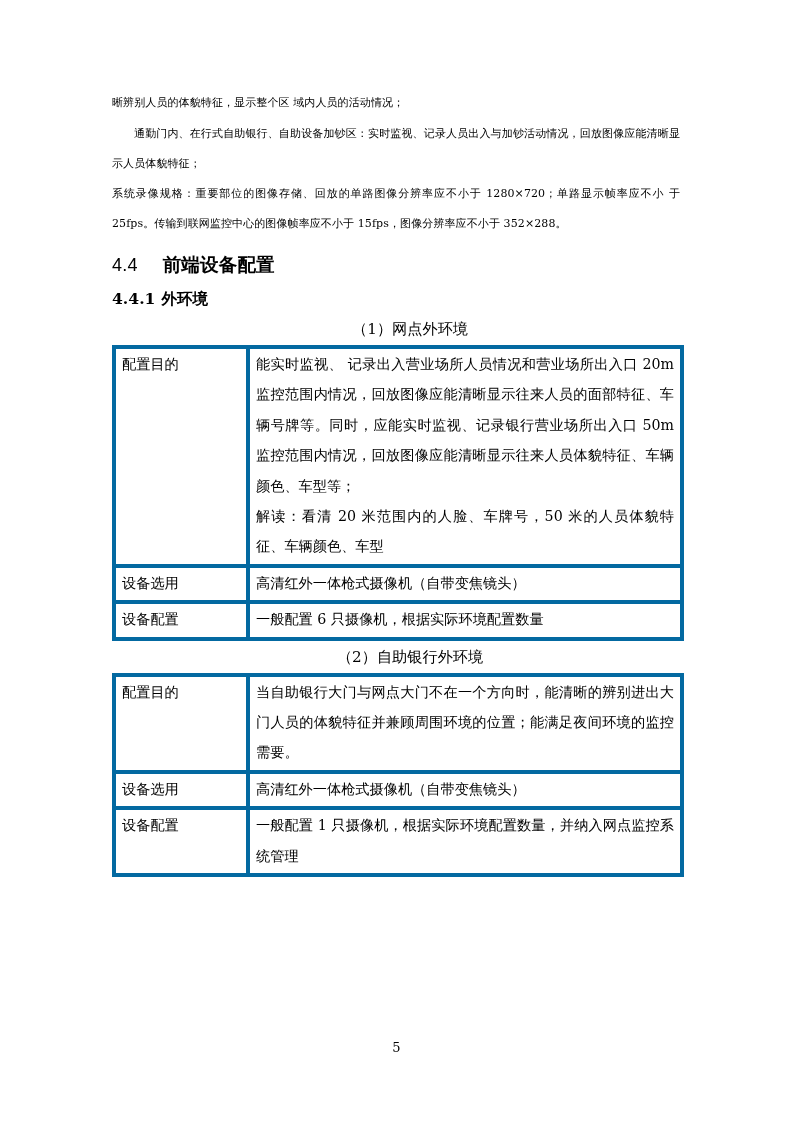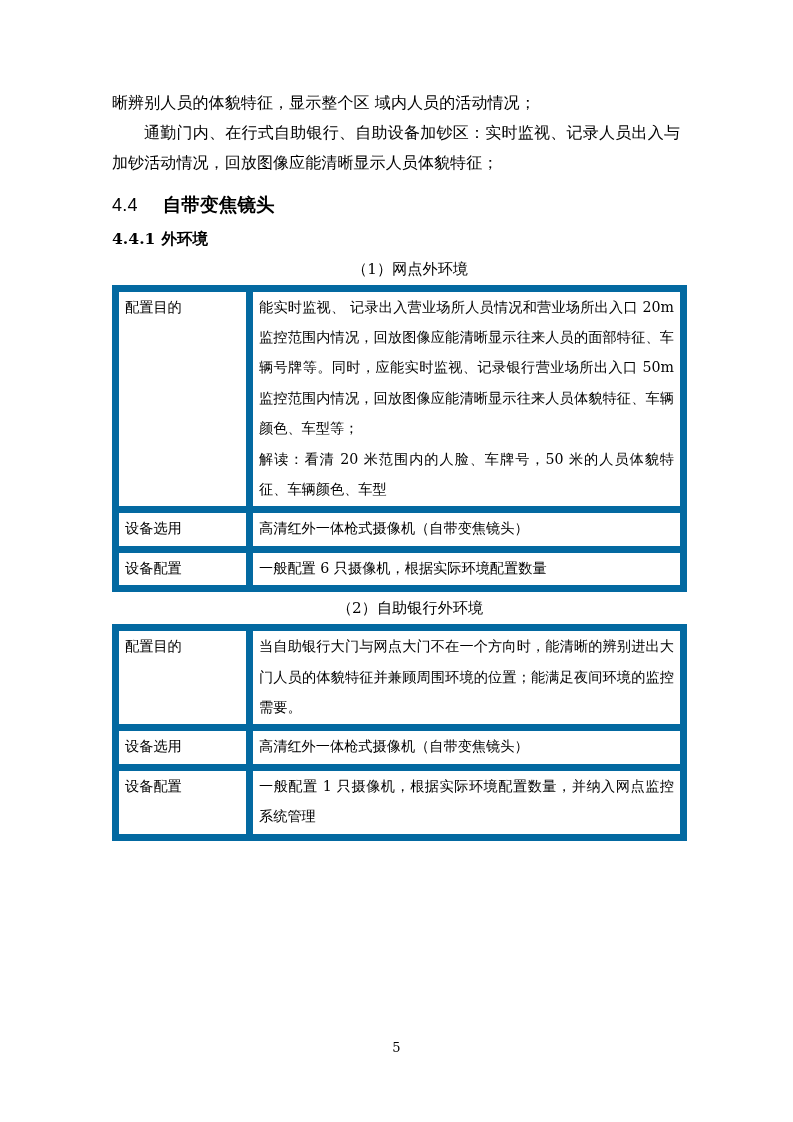--- a/index.html
+++ b/index.html
@@ -27,21 +27,21 @@
 
   .content {
     position: absolute;
     left: 112px;
     top: 88px;
     width: 568px;
   }
 
   
   .para {
-    font-size: 16px;
+    font-size: 11px;
     line-height: 30.2px;
     text-align: justify;
     text-justify: inter-ideograph;
     margin: 0;
     letter-spacing: 0.1px;
   }
   .para.indent { text-indent: 2em; font-family: Liberation Serif, serif; }
 
   
   .h2 {
@@ -79,21 +79,21 @@
   }
 
   
   table.doc-table {
     border-collapse: collapse;
     width: 568px;
     table-layout: fixed;
     margin: 1px 0 0 0;
   }
   table.doc-table td {
-    border: 7px solid #0369a1;
+    border: 4px solid #0369a1;
     font-size: 14.2px;
     line-height: 30.4px;
     vertical-align: top;
     padding: 0px 6px 2px 6px;
     text-align: justify;
     text-justify: inter-ideograph;
   }
   td.k {
     width: 134px;
     text-align: center;
@@ -119,23 +119,24 @@
 </head>
 <body>
 
 <div class="page">
   <div class="content">
 
     <p class="para">晰辨别人员的体貌特征，显示整个区 域内人员的活动情况；</p>
 
     <p class="para indent">通勤门内、在行式自助银行、自助设备加钞区：实时监视、记录人员出入与加钞活动情况，回放图像应能清晰显示人员体貌特征；</p>
 
+    <p class="para">系统录像规格：重要部位的图像存储、回放的单路图像分辨率应不小于 1280×720；单路显示帧率应不小 于 25fps。传输到联网监控中心的图像帧率应不小于 15fps，图像分辨率应不小于 352×288。</p>
 
     <div class="h2">
-      <span class="num">4.4</span><span>自带变焦镜头</span>
+      <span class="num">4.4</span><span>前端设备配置</span>
     </div>
 
     <div class="h3">
       <span class="num">4.4.1</span><span>外环境</span>
     </div>
 
     <div class="list-label">（1）网点外环境</div>
 
     <table class="doc-table">
       <tbody>

